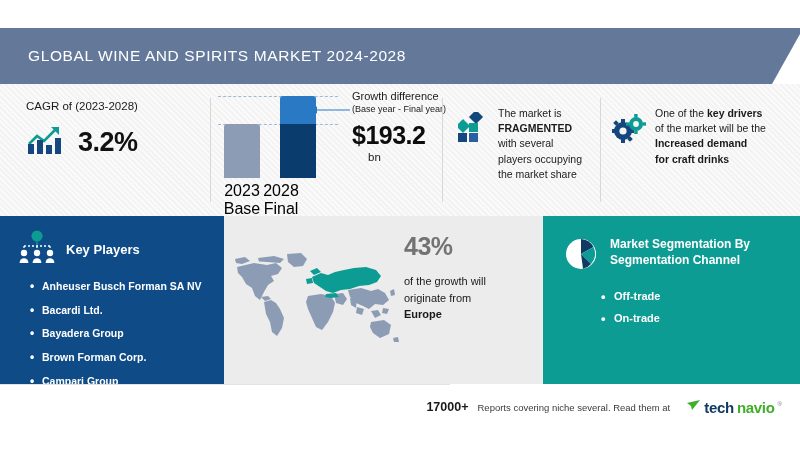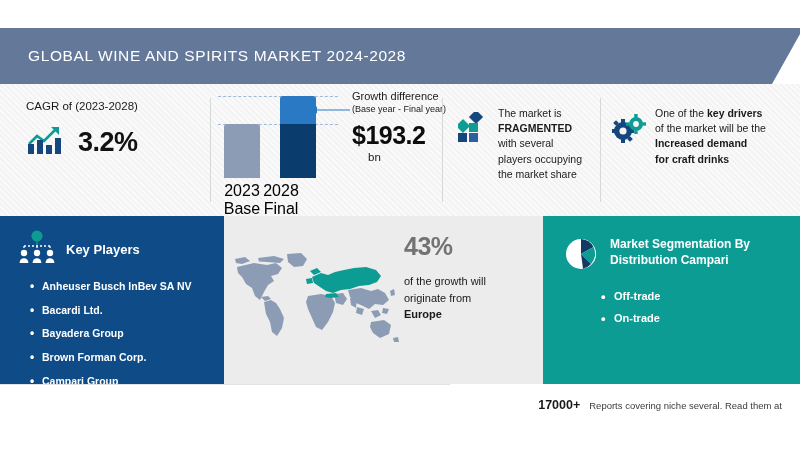--- a/index.html
+++ b/index.html
@@ -338,21 +338,21 @@
               <circle cx="19" cy="23" r="3.2"></circle>
                 <path d="M14.6 33 a4.4 4.8 0 0 1 8.8 0 z"></path>
               <circle cx="32" cy="23" r="3.2"></circle>
                 <path d="M27.6 33 a4.4 4.8 0 0 1 8.8 0 z"></path>
             </g>
           </svg>
         </span>
         <span class="players-title">Key Players</span>
       </div>
       <ul class="players-list">
-        <li>Anheuser Busch InBev SA NV</li>
+        <li>Anheuser Busch Forman SA NV</li>
         <li>Bacardi Ltd.</li>
         <li>Bayadera Group</li>
         <li>Brown Forman Corp.</li>
         <li>Campari Group</li>
       </ul>
     </div>
 
     <div class="panel-map">
       <span class="map-svg">
         <svg width="180" height="132" viewBox="0 0 360 200">
@@ -413,32 +413,42 @@
           <svg width="36" height="36" viewBox="0 0 36 36">
             <circle cx="18" cy="18" r="15" fill="#ffffff"></circle>
             <path d="M18 18 L18 3 A15 15 0 0 1 31 25 Z" fill="#ffffff"></path>
             <path d="M18 18 L18 3 A15 15 0 0 1 30.5 11 Z" fill="#123a63"></path>
             <path d="M18 18 L30.5 11 A15 15 0 0 1 28 28 Z" fill="#0d9c94"></path>
             <path d="M18 18 L28 28 A15 15 0 0 1 20 32.8 Z" fill="#123a63"></path>
           </svg>
         </span>
         <span class="seg-title">
           <span>Market Segmentation By</span><br>
-          <span>Distribution Campari</span>
+          <span>Segmentation Channel</span>
         </span>
       </div>
       <ul class="seg-list">
         <li>Off-trade</li>
         <li>On-trade</li>
       </ul>
     </div>
 
   </div>
 
   <div class="footer">
     <div class="foot-rule"></div>
     <div class="footer-inner">
       <span class="foot-count">17000+</span>
       <span class="foot-text">Reports covering niche several. Read them at</span>
+      <span class="logo">
+        <span>
+          <svg width="14" height="13" viewBox="0 0 14 13">
+            <polygon points="0,4 13,1 5,11 4,7" fill="#3fae2a"></polygon>
+          </svg>
+        </span>
+        <span class="logo-tech">tech</span>
+        <span class="logo-navio">navio</span>
+        <span class="logo-tm">®</span>
+      </span>
     </div>
   </div>
 
 </div>
 
 </body></html>

